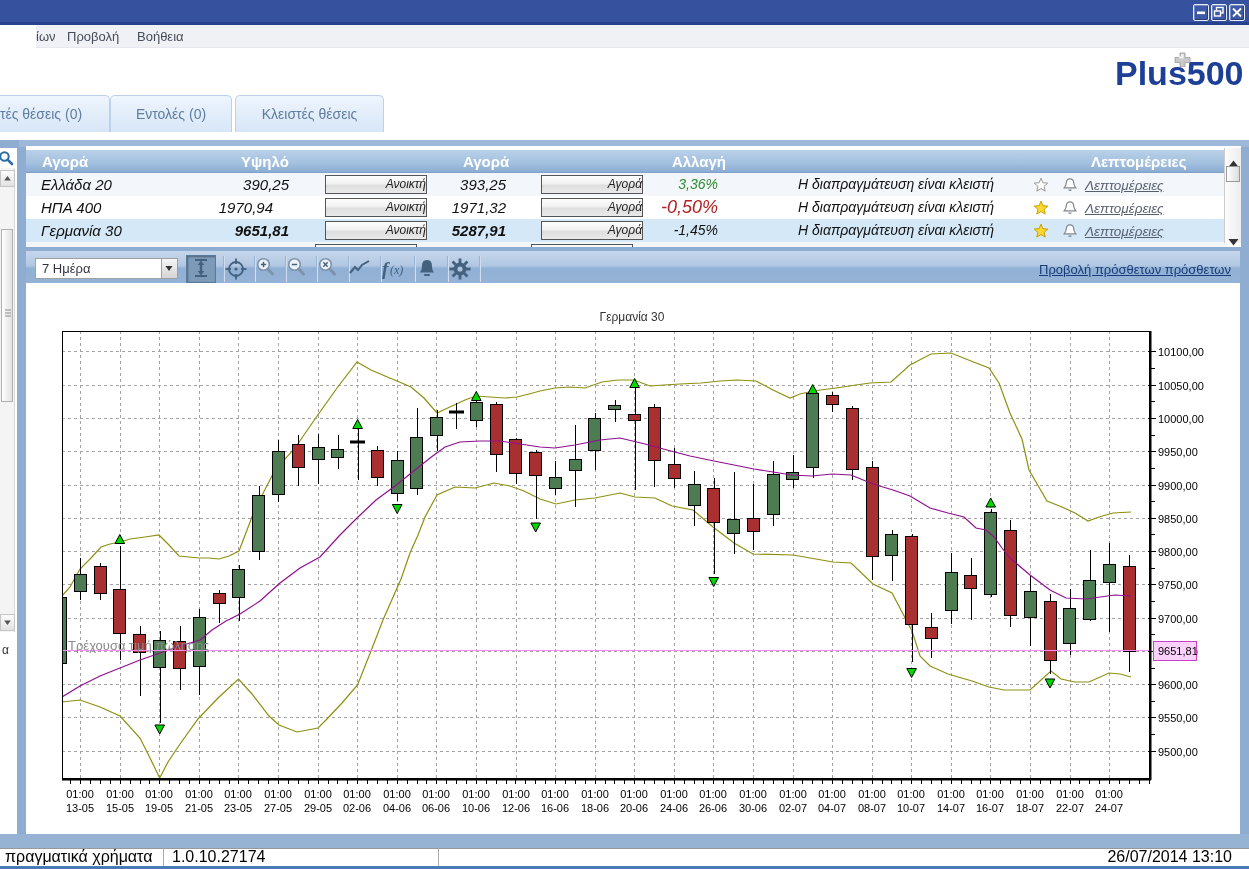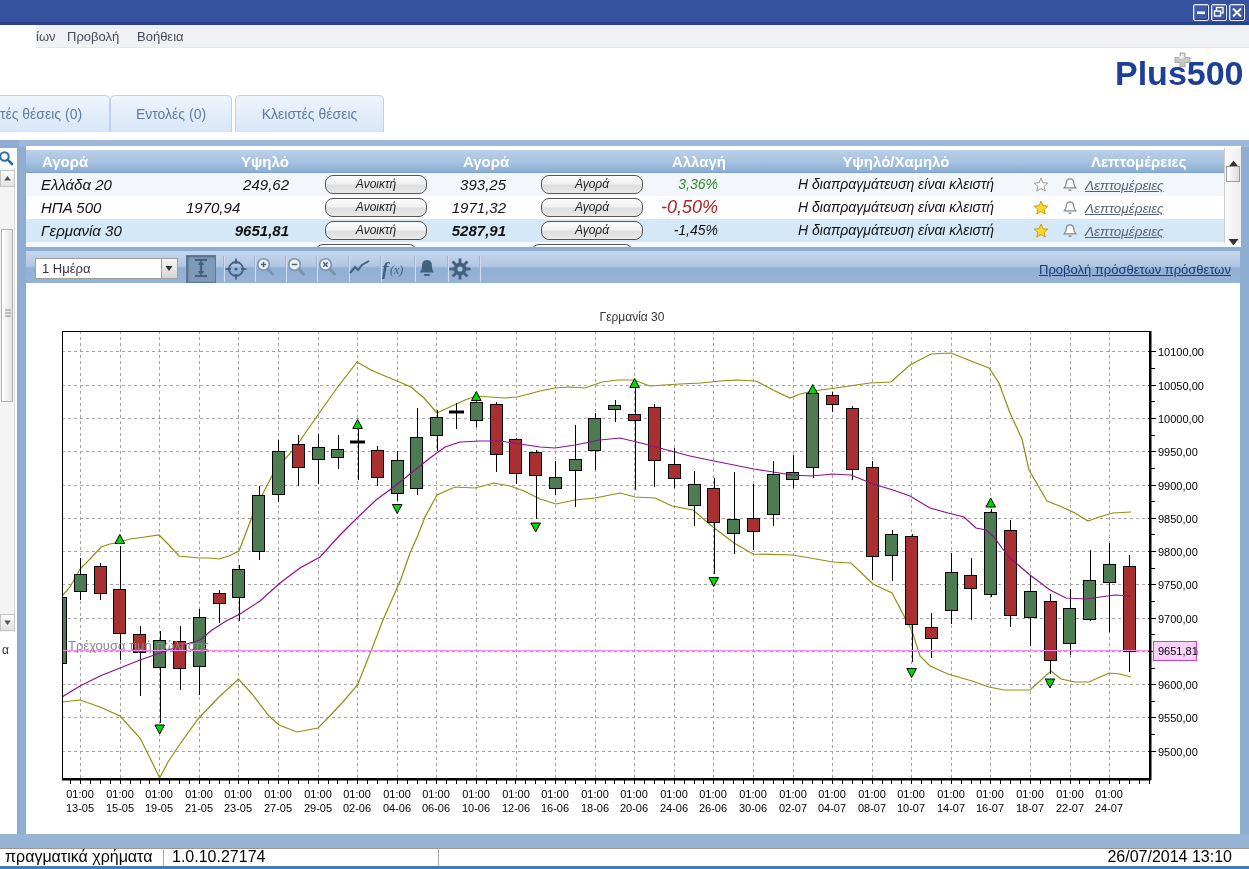--- a/index.html
+++ b/index.html
@@ -21,22 +21,22 @@
 #panel { left:17px; top:140px; width:1232px; height:708px; background:#8fadd0; }
 #paneltop { left:17px; top:140px; width:1232px; height:7px; background:#9db8d8; }
 #tablewhite { left:26px; top:146px; width:1215px; height:101px; background:#fff; }
 #thead { left:26px; top:150px; width:1201px; height:23px;
   background:linear-gradient(#bad0e8,#a5c2e0 55%,#8cadd2); color:#fff; font-size:15px;
   font-weight:bold; border-bottom:1px solid #7da1c9; }
 .trow { position:absolute; left:26px; width:1201px; height:23px; font-size:15px; color:#111;font-style:italic; }
 .cell { position:absolute; top:0; height:23px; line-height:23px; }
 .tbtn { position:absolute; top:2px; height:19px;
   background:linear-gradient(#fdfdfd,#f1f1f1 45%,#dedede 55%,#e9e9e9);
-  border:1px solid #555; border-radius:8px; font-size:12px; color:#222;
-  text-align:center; line-height:17px; }
+  border:1px solid #555; border-radius:0; font-size:12px; color:#222;
+  text-align:right; line-height:17px; }
 #toolbar { left:26px; top:251px; width:1214px; height:32px;
   background:linear-gradient(#c5d6eb,#b2c8e3 45%,#90b0d4 55%,#95b3d6); }
 #combo { position:absolute; left:35px; top:258px; width:127px; height:21px; background:#fff;
   border:1px solid #a0a0a0; font-size:13px; color:#333344; line-height:19px; padding-left:6px; }
 #comboarrow { position:absolute; left:162px; top:258px; width:16px; height:21px;
   background:linear-gradient(#f5f5f5,#d5d5d5); border:1px solid #a0a0a0; border-left:none; }
 #selbtn { position:absolute; left:186px; top:255px; width:30px; height:28px; background:#7d9ab9;
   border:1px solid #5a7a9a; box-shadow:inset 1px 1px 2px rgba(0,0,0,.35); }
 .ticon { position:absolute; top:257px; width:24px; height:24px; }
 #extralink { position:absolute; right:18px; top:262px; color:#1a3a7a; font-size:13px;
@@ -79,43 +79,42 @@
 <div class="tab" style="left:110px; width:122px;">Εντολές (0)</div>
 <div class="tab" style="left:235px; width:149px;">Κλειστές θέσεις</div>
 <div class="abs" id="panel"></div>
 <div class="abs" id="paneltop"></div>
 <div class="abs" id="tablewhite"></div>
 <div class="abs" id="thead">
   <span class="cell" style="left:16px;">Αγορά</span>
   <span class="cell" style="left:215px;">Υψηλό</span>
   <span class="cell" style="left:437px;">Αγορά</span>
   <span class="cell" style="left:610px; width:90px; text-align:right;">Αλλαγή</span>
-  <span class="cell" style="left:773px; width:194px; text-align:center;">Υψηλό/Χαμηλό</span>
   <span class="cell" style="left:1065px; width:83px; text-align:right;">Λεπτομέρειες</span>
 </div>
 <div class="trow" style="top:173px; background:#f3f6fb;">
   <span class="cell" style="left:15px;">Ελλάδα 20</span>
-  <span class="cell" style="left:160px; width:103px; text-align:right;">249,62</span>
+  <span class="cell" style="left:160px; width:103px; text-align:right;">390,25</span>
   <div class="tbtn" style="left:299px; width:102px;">Ανοικτή</div>
   <span class="cell" style="left:377px; width:103px; text-align:right;">393,25</span>
   <div class="tbtn" style="left:515px; width:102px;">Αγορά</div>
   <span class="cell" style="left:610px; width:82px; text-align:right; color:#2e8b2e; font-size:14px;">3,36%</span>
   <span class="cell" style="left:705px; width:330px; text-align:center; white-space:nowrap; font-size:14px;">Η διαπραγμάτευση είναι κλειστή</span>
   <span class="cell" style="left:1007px; top:3px;"><svg width="16" height="16" viewBox="0 0 16 16" style="">
         <path d="M8 1.2 L9.9 5.7 L14.8 6.1 L11.1 9.3 L12.2 14.1 L8 11.5 L3.8 14.1 L4.9 9.3 L1.2 6.1 L6.1 5.7 Z" fill="#fdfdfd" stroke="#999" stroke-width="1"></path>
       </svg></span>
   <span class="cell" style="left:1036px; top:3px;"><svg width="16" height="16" viewBox="0 0 16 16" style="">
         <path d="M8 1.8 C5.2 1.8 4.4 3.8 4.3 5.8 C4.2 8.8 3 9.8 2.2 10.8 L13.8 10.8 C13 9.8 11.8 8.8 11.7 5.8 C11.6 3.8 10.8 1.8 8 1.8 Z" fill="#ffffff" stroke="#808890" stroke-width="1.2"></path>
         <path d="M6.3 12.4 a1.7 1.7 0 0 0 3.4 0 Z" fill="#808890"></path>
       </svg></span>
   <span class="cell" style="left:1059px; width:90px; white-space:nowrap;"><a style="color:#555f6e; text-decoration:underline; font-size:13.5px;">Λεπτομέρειες</a></span>
 </div>
 <div class="trow" style="top:196px; background:#ffffff;">
-  <span class="cell" style="left:15px;">ΗΠΑ 500</span>
-  <span class="cell" style="left:160px; width:103px; text-align:left;">1970,94</span>
+  <span class="cell" style="left:15px;">ΗΠΑ 400</span>
+  <span class="cell" style="left:144px; width:103px; text-align:right;">1970,94</span>
   <div class="tbtn" style="left:299px; width:102px;">Ανοικτή</div>
   <span class="cell" style="left:377px; width:103px; text-align:right;">1971,32</span>
   <div class="tbtn" style="left:515px; width:102px;">Αγορά</div>
   <span class="cell" style="left:610px; width:82px; text-align:right; color:#b22222; font-size:18px;">-0,50%</span>
   <span class="cell" style="left:705px; width:330px; text-align:center; white-space:nowrap; font-size:14px;">Η διαπραγμάτευση είναι κλειστή</span>
   <span class="cell" style="left:1007px; top:3px;"><svg width="16" height="16" viewBox="0 0 16 16" style="">
         <path d="M8 1.2 L9.9 5.7 L14.8 6.1 L11.1 9.3 L12.2 14.1 L8 11.5 L3.8 14.1 L4.9 9.3 L1.2 6.1 L6.1 5.7 Z" fill="#ffd732" stroke="#c8a000" stroke-width="1"></path>
       </svg></span>
   <span class="cell" style="left:1036px; top:3px;"><svg width="16" height="16" viewBox="0 0 16 16" style="">
         <path d="M8 1.8 C5.2 1.8 4.4 3.8 4.3 5.8 C4.2 8.8 3 9.8 2.2 10.8 L13.8 10.8 C13 9.8 11.8 8.8 11.7 5.8 C11.6 3.8 10.8 1.8 8 1.8 Z" fill="#ffffff" stroke="#808890" stroke-width="1.2"></path>
@@ -147,21 +146,21 @@
 <div class="abs" style="left:1224px; top:148px; width:17px; height:95px; background:linear-gradient(90deg,#fcfcfc,#ededed); border-left:1px solid #cccccc;">
 <div style="position:absolute; left:2px; top:7px;"><svg width="13" height="10" viewBox="0 0 13 10">
         <path d="M6.5 1.5 L1.5 8 h10 Z" fill="#333"></path>
       </svg></div>
 <div style="position:absolute; left:1px; top:18px; width:14px; height:16px; background:linear-gradient(90deg,#ffffff,#dcdcdc); border:1px solid #999;"></div>
 <div style="position:absolute; left:2px; top:85px;"><svg width="13" height="9" viewBox="0 0 13 9">
         <path d="M6.5 7.5 L1.5 1 h10 Z" fill="#333"></path>
       </svg></div>
 </div>
 <div class="abs" id="toolbar"></div>
-<div id="combo">1 Ημέρα</div>
+<div id="combo">7 Ημέρα</div>
 <div id="comboarrow"><svg width="14" height="19" viewBox="0 0 14 19" style="">
       <path d="M7 12 L3.5 7 h7 Z" fill="#333"></path>
     </svg></div>
 <div id="selbtn"></div>
 <div class="ticon" style="left:191px;"><svg width="20" height="22" viewBox="0 0 20 22" style="">
       <g stroke="#44617e" stroke-width="2" fill="#44617e">
         <line x1="4" y1="3" x2="16" y2="3"></line>
         <line x1="4" y1="19" x2="16" y2="19"></line>
         <line x1="10" y1="5" x2="10" y2="17" stroke-width="2.4"></line>
         <path d="M10 3.5 L6.8 8 h6.4 Z" stroke="none"></path>

